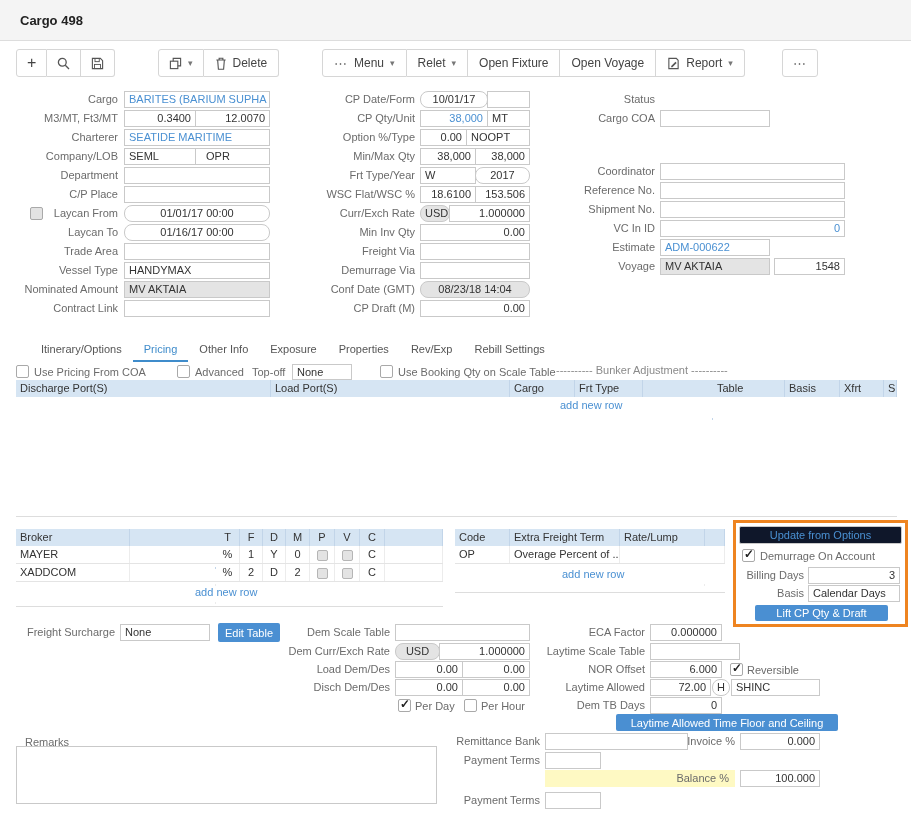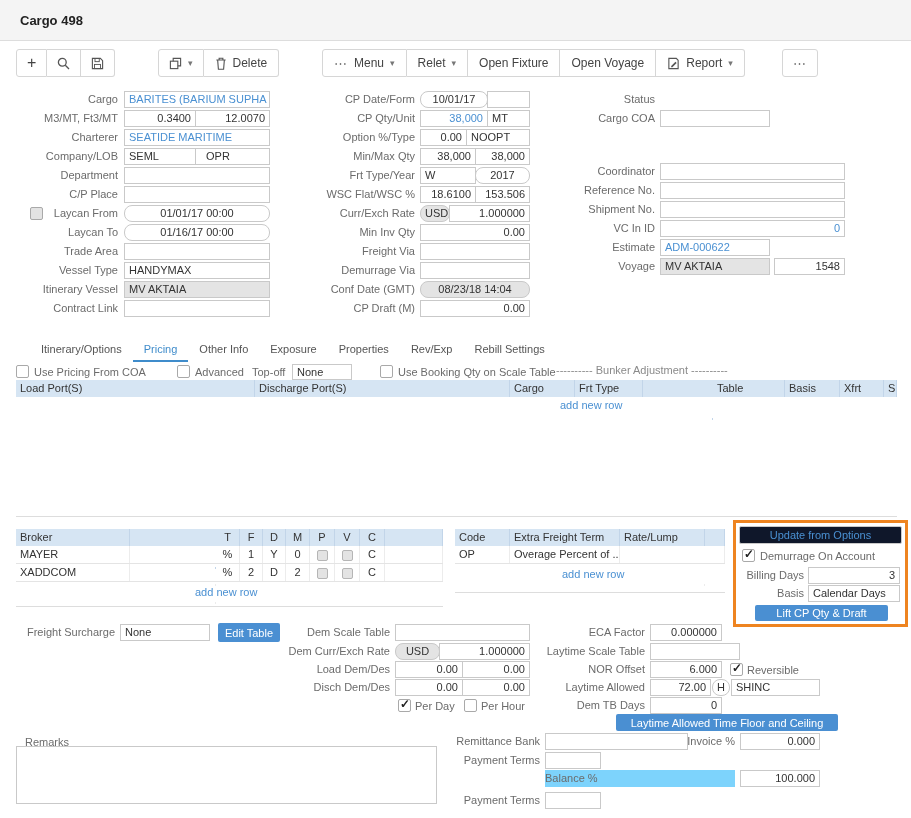--- a/index.html
+++ b/index.html
@@ -38,21 +38,21 @@
 .thead { background:#d6e5f3; }
 .thead .tc { border-right:1px solid #c2d5e9; color:#333; }
 .tc { padding:1px 4px; line-height:15px; white-space:nowrap; overflow:hidden; }
 .drow .tc { border-right:1px solid #ececec; }
 .tc.r { text-align:right;margin-top:38px; }
 .tc.c { text-align:center; }
 .panel { position:absolute; }
 .hline { position:absolute; height:1px; background:#ddd; }
 .obox { position:absolute; left:733px; top:520px; width:175px; height:107px; border:3px solid #ee8420; background:#fff; }
 .whitebtn { position:absolute; background:#0f172a; border:1px solid #c9c9c9; color:#4a90d2; text-align:center; border-radius:2px; cursor:pointer; font-size:11px; font-family:"Liberation Sans", sans-serif; }
-.gstrip { position:absolute; height:17px; background:#7dd3fc; color:#6b6b6b; line-height:17px; }
+.gstrip { position:absolute; height:17px; background:#fef9c3; color:#6b6b6b; text-align:right; line-height:17px; padding-right:6px; }
 .dash { position:absolute; color:#8a8a8a; }
 .tarea { position:absolute; border:1px solid #c9c9c9; background:#fff; }
 svg { display:block; }
 </style>
 </head>
 <body>
 
 <div class="screen">
 
   <div class="titlebar">
@@ -152,21 +152,21 @@
 
   <div class="lbl" style="left:0;width:118px;top:224px">Laycan To</div>
   <div class="inp c" style="left:124px;top:224px;width:146px">01/16/17 00:00</div>
 
   <div class="lbl" style="left:0;width:118px;top:243px">Trade Area</div>
   <div class="inp" style="left:124px;top:243px;width:146px"></div>
 
   <div class="lbl" style="left:0;width:118px;top:262px">Vessel Type</div>
   <div class="inp" style="left:124px;top:262px;width:146px">HANDYMAX</div>
 
-  <div class="lbl" style="left:0;width:118px;top:281px">Itinerary Vessel</div>
+  <div class="lbl" style="left:0;width:118px;top:281px">Nominated Amount</div>
   <div class="inp ro" style="left:124px;top:281px;width:146px">MV AKTAIA</div>
 
   <div class="lbl" style="left:0;width:118px;top:300px">Contract Link</div>
   <div class="inp" style="left:124px;top:300px;width:146px"></div>
 
   <div class="lbl" style="left:282px;width:133px;top:91px">CP Date/Form</div>
   <div class="inp c" style="left:420px;top:91px;width:68px">10/01/17</div>
   <div class="inp" style="left:487px;top:91px;width:43px"></div>
 
   <div class="lbl" style="left:282px;width:133px;top:110px">CP Qty/Unit</div>
@@ -251,22 +251,22 @@
   <div class="llbl" style="left:252px;top:364px">Top-off</div>
   <div class="inp" style="left:292px;top:364px;width:60px;height:16px">None</div>
 
   <span class="cbx" style="left:380px;top:365px"></span>
   <div class="llbl" style="left:398px;top:364px">Use Booking Qty on Scale Table</div>
 
   <div class="dash" style="left:556px;top:364px">---------- Bunker Adjustment ----------</div>
 
   <div class="panel" style="left:16px;top:380px;width:881px">
     <div class="trow thead">
+      <div class="tc" style="width:255px">Discharge Port(S)</div>
       <div class="tc" style="width:239px">Load Port(S)</div>
-      <div class="tc" style="width:255px">Discharge Port(S)</div>
       <div class="tc" style="width:65px">Cargo</div>
       <div class="tc" style="width:68px">Frt Type</div>
       <div class="tc r" style="width:70px">Amount</div>
       <div class="tc" style="width:72px">Table</div>
       <div class="tc" style="width:55px">Basis</div>
       <div class="tc" style="width:44px">Xfrt</div>
       <div class="tc" style="flex:1">S</div>
     </div>
   </div>
   <div class="link" style="left:560px;top:399px">add new row</div>

